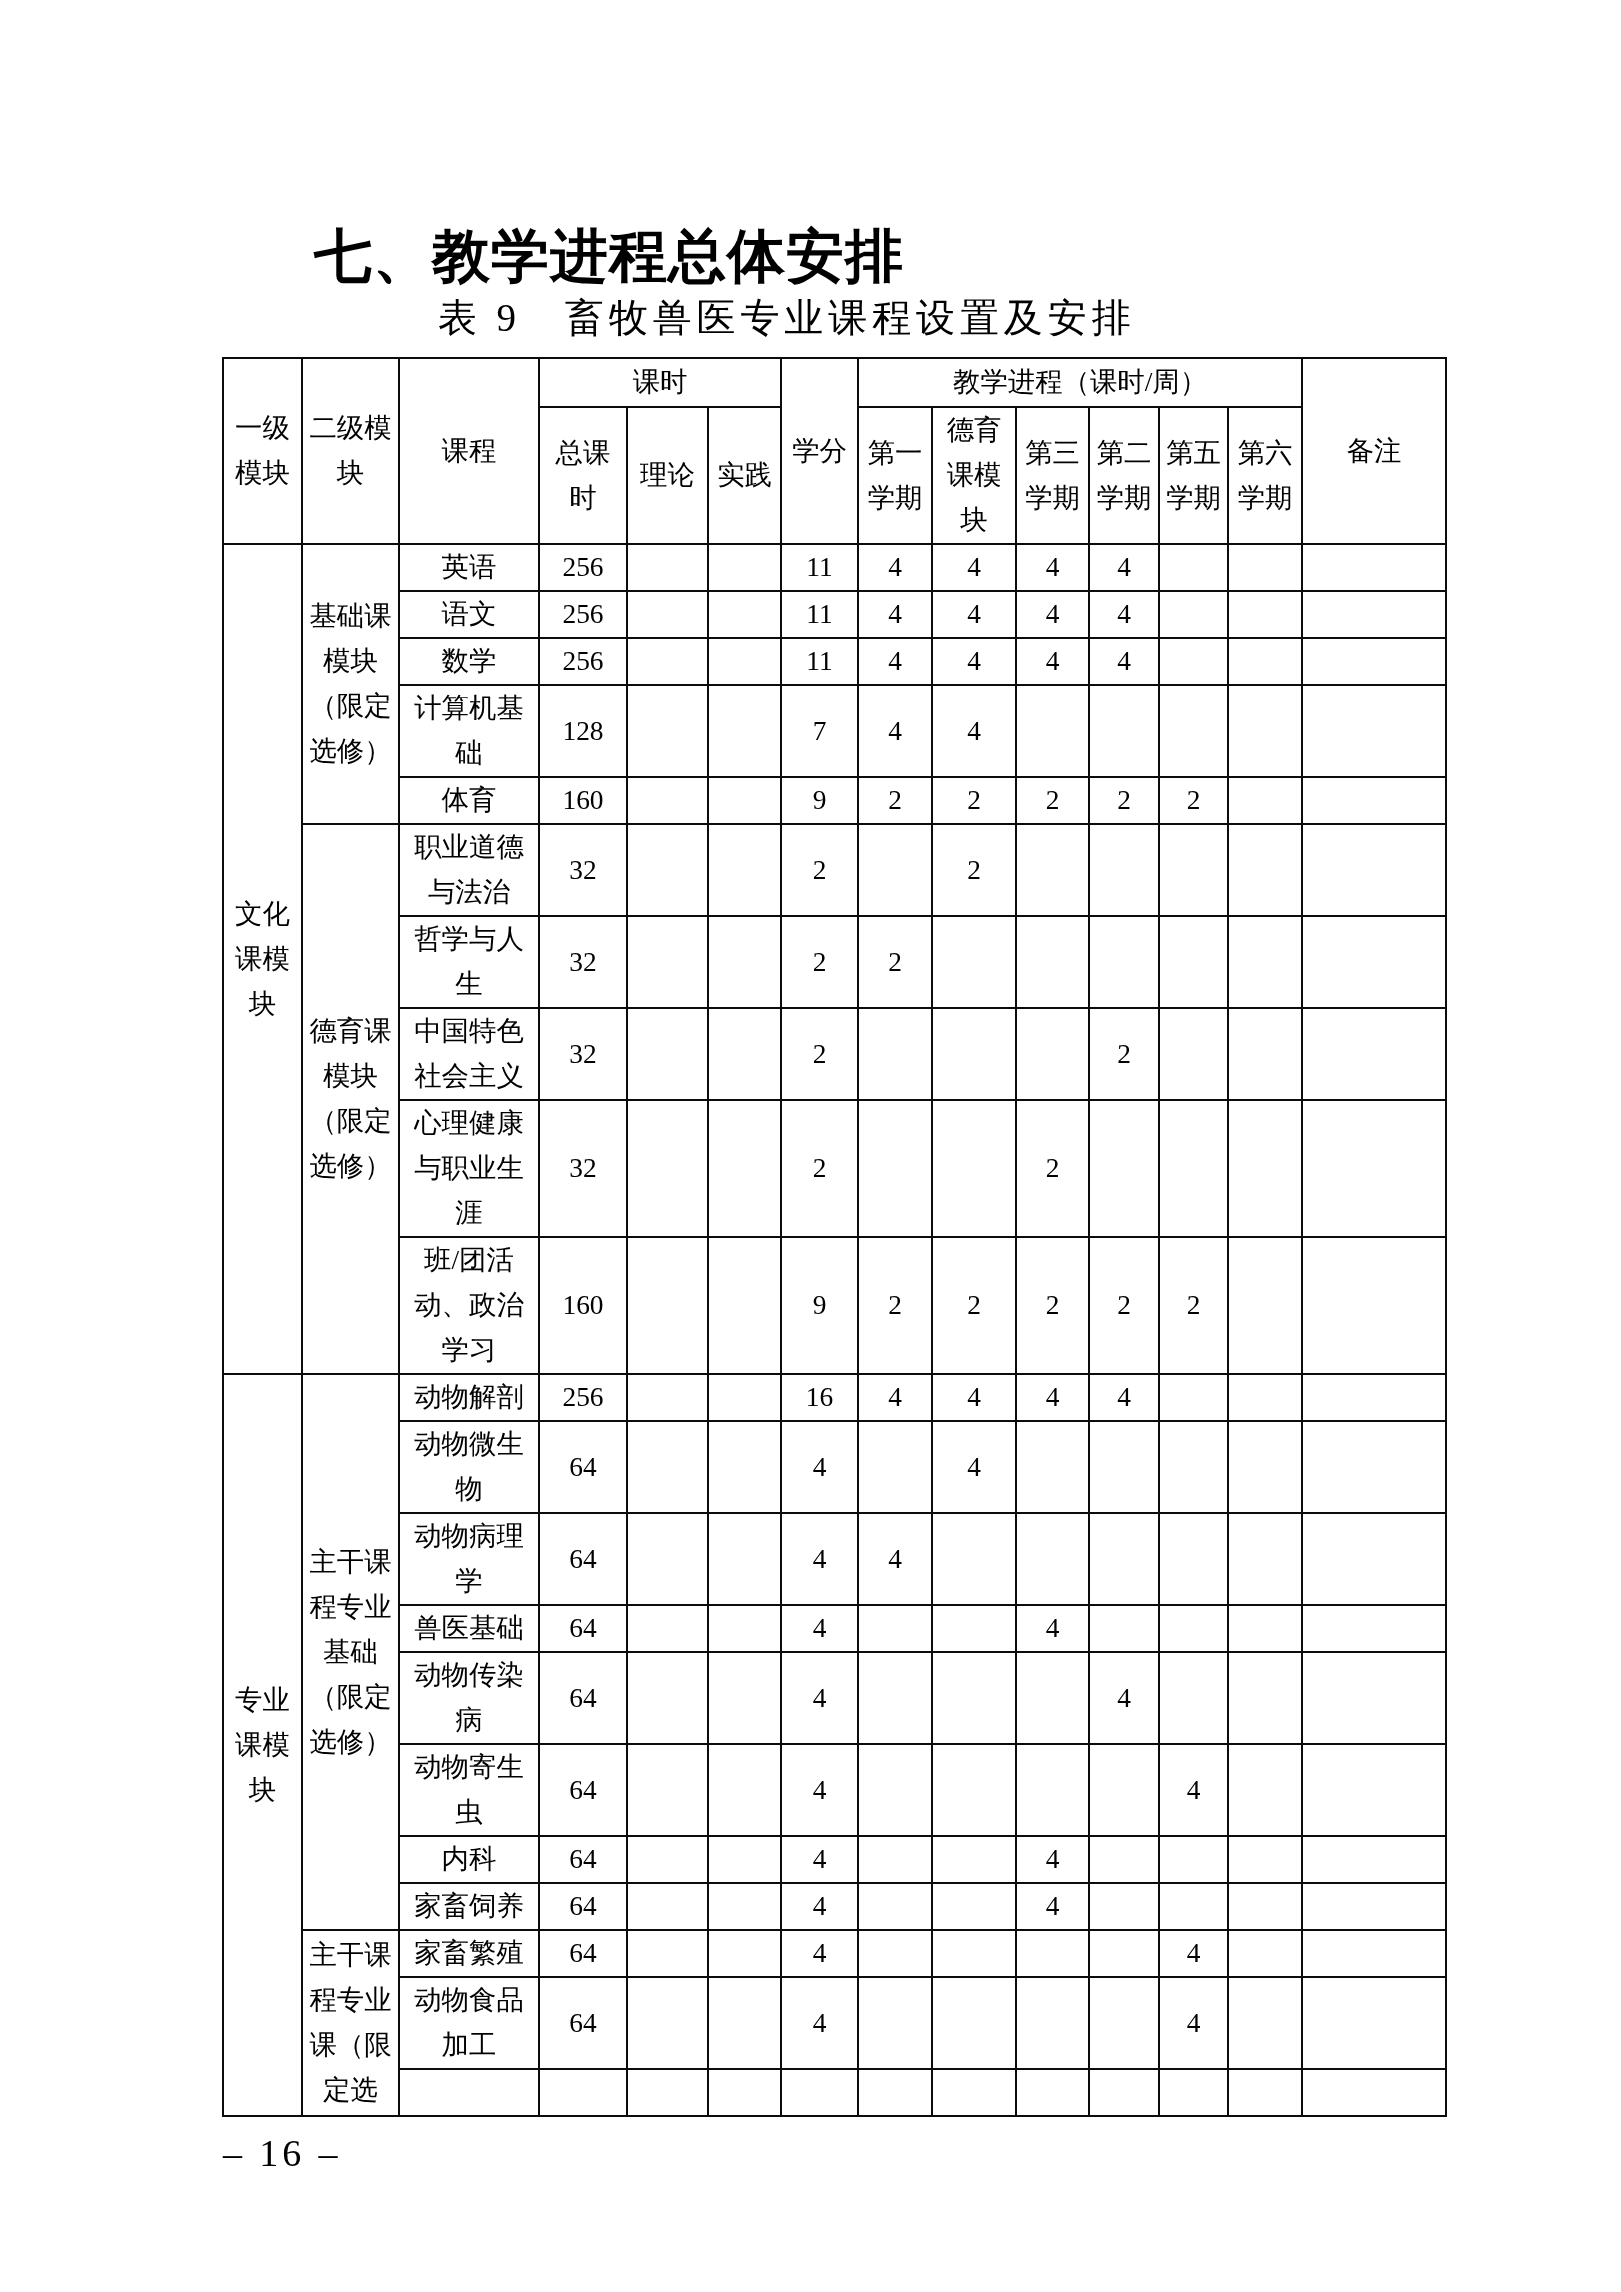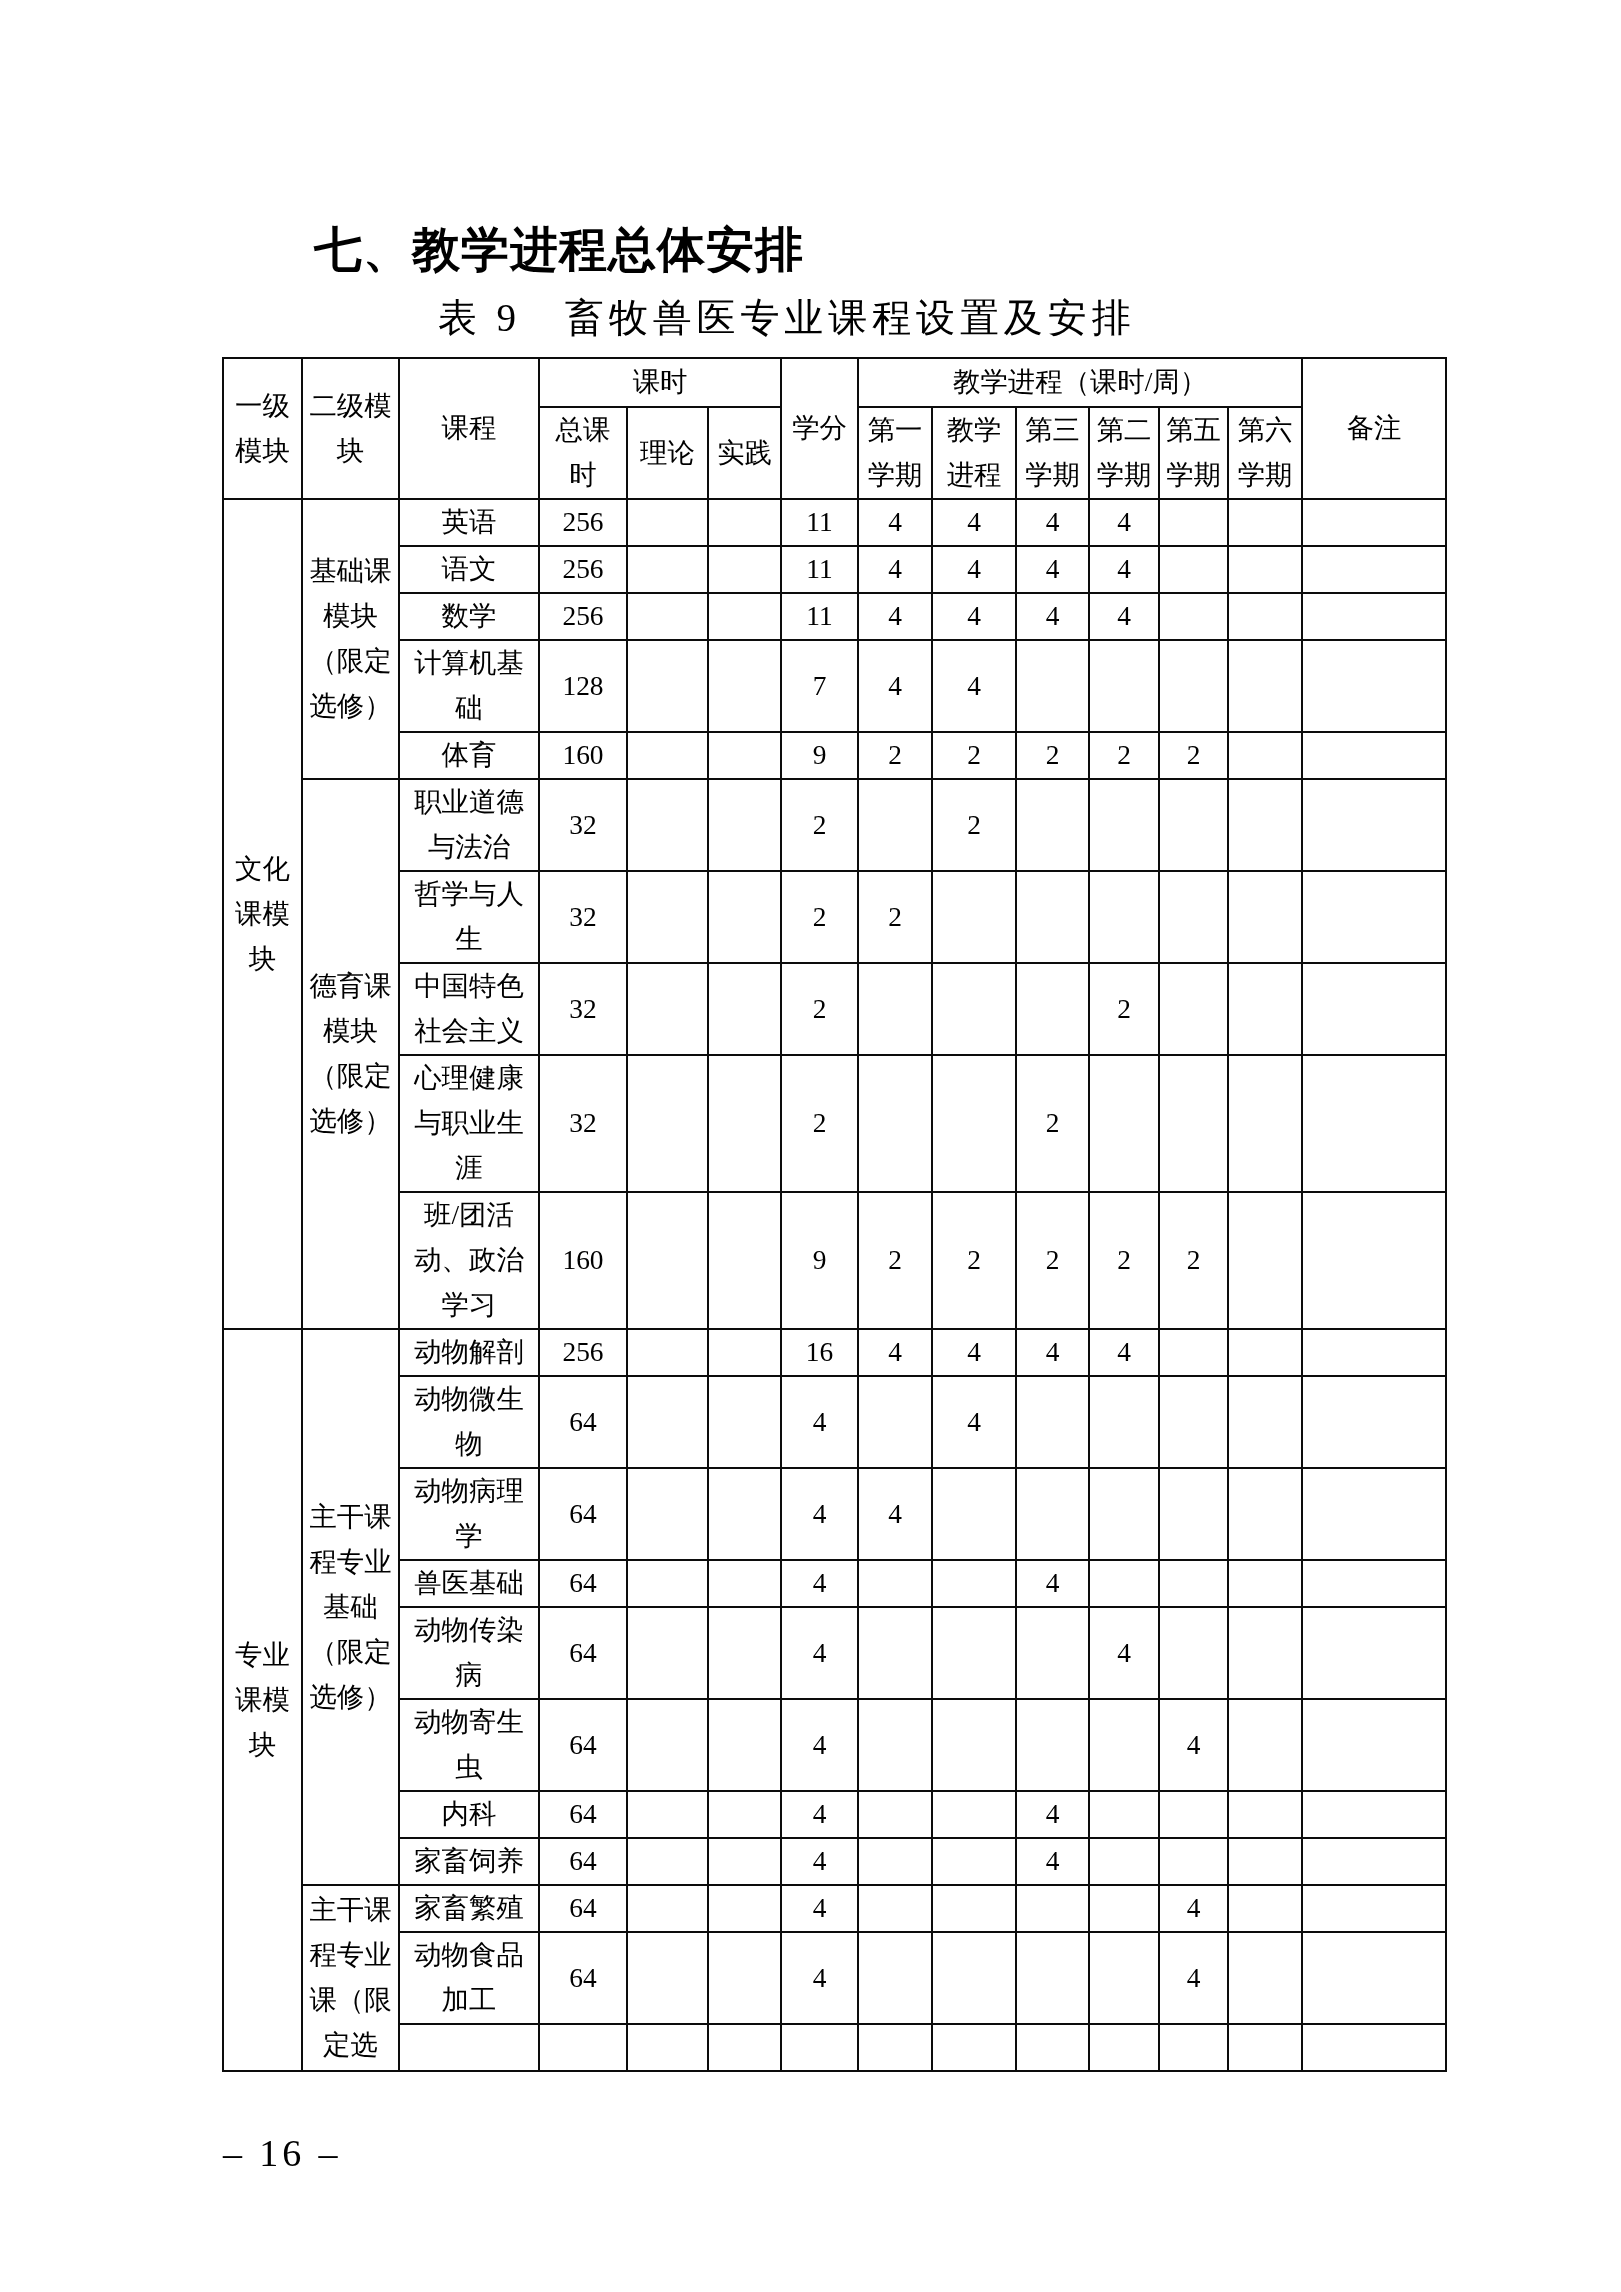--- a/index.html
+++ b/index.html
@@ -9,21 +9,21 @@
     margin:0 auto;
     background:#ffffff;
     font-family:"Liberation Serif","DejaVu Serif",serif;
     color:#000;
     overflow:hidden;
   }
   .heading {
     position:absolute; left:314px; top:218px;
     margin:0;
     font-family:"Liberation Sans","DejaVu Sans",sans-serif;
-    font-size:48px; font-weight:700;
+    font-size:58px; font-weight:700;
     letter-spacing:1px;
     white-space:nowrap;
   }
   .caption {
     position:absolute; left:438px; top:291px;
     font-size:39px; font-weight:400;
     letter-spacing:4.9px;
     white-space:nowrap;
   }
   table.schedule {
@@ -90,21 +90,21 @@
         <th colspan="3">课时</th>
         <th rowspan="2">学分</th>
         <th colspan="6">教学进程（课时/周）</th>
         <th rowspan="2">备注</th>
       </tr>
       <tr class="hrow2">
         <th>总课时</th>
         <th>理论</th>
         <th>实践</th>
         <th>第一学期</th>
-        <th>教学进程</th>
+        <th>德育课模块</th>
         <th>第三学期</th>
         <th>第二学期</th>
         <th>第五学期</th>
         <th>第六学期</th>
       </tr>
     </thead>
     <tbody>
         <tr>
           <td class="cell-mod1" rowspan="10">文化课模块</td>
           <td class="cell-mod2" rowspan="5">基础课模块（限定选修）</td>

